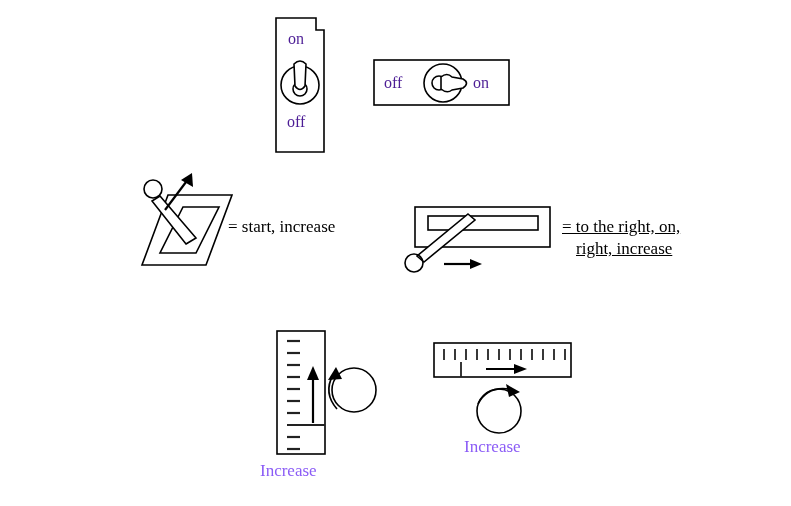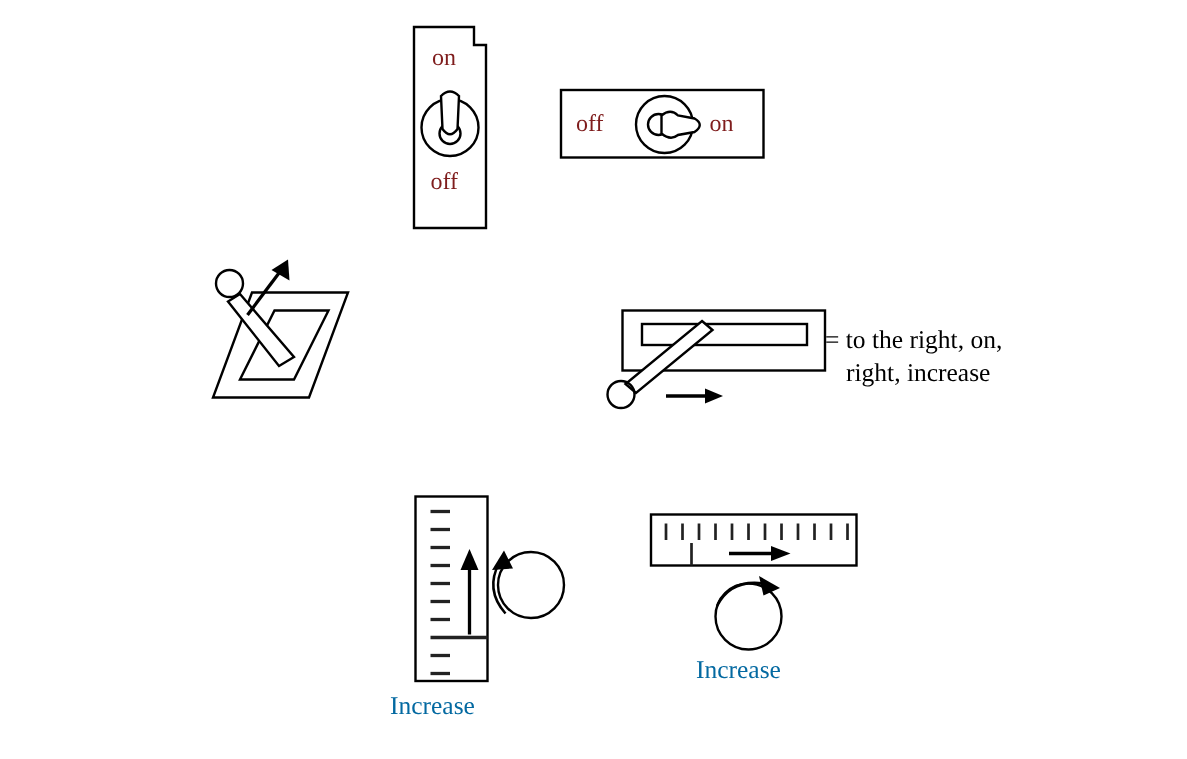--- a/index.html
+++ b/index.html
@@ -19,37 +19,37 @@
     position: absolute;
     left: 0;
     top: 0;
     width: 791px;
     height: 506px;
   }
   .sw-label {
     position: absolute;
     font-family: "Liberation Serif", "DejaVu Serif", serif;
     font-size: 16px;
-    color: #7f1d1d;
+    color: #4c1d95;
     white-space: pre;
   }
   .caption-block {
     position: absolute;
     font-size: 17px;
     line-height: 22px;
   }
   .caption-block .l2 {
     display: block;
     padding-left: 14px;
   }
   .increase-label {
     position: absolute;
     font-size: 17px;
     white-space: pre;
-    color: #0369a1;
+    color: #8b5cf6;
   }
   svg { display: block; }
   svg .stroke {
     fill: none;
     stroke: #000000;
     stroke-width: 1.6;
   }
   svg .tick {
     fill: none;
     stroke: #222222;
@@ -194,23 +194,24 @@
 
   <div class="sw-label" style="left:288px; top:30px;">on</div>
 
   <div class="sw-label" style="left:287px; top:113px;">off</div>
 
   <div class="sw-label" style="left:384px; top:74px;">off</div>
 
   <div class="sw-label" style="left:473px; top:74px;">on</div>
 
   <div class="caption-block" style="left:228px; top:216px;">
+    <span>= start, increase</span>
   </div>
 
-  <div class="caption-block" style="left:550px; top:216px;">
+  <div class="caption-block" style="left:562px; top:216px;text-decoration:underline;">
     <span>= to the right, on,</span>
     <span class="l2">right, increase</span>
   </div>
 
   <div class="increase-label" style="left:260px; top:461px;">Increase</div>
 
   <div class="increase-label" style="left:464px; top:437px;">Increase</div>
 
 </div>
 

